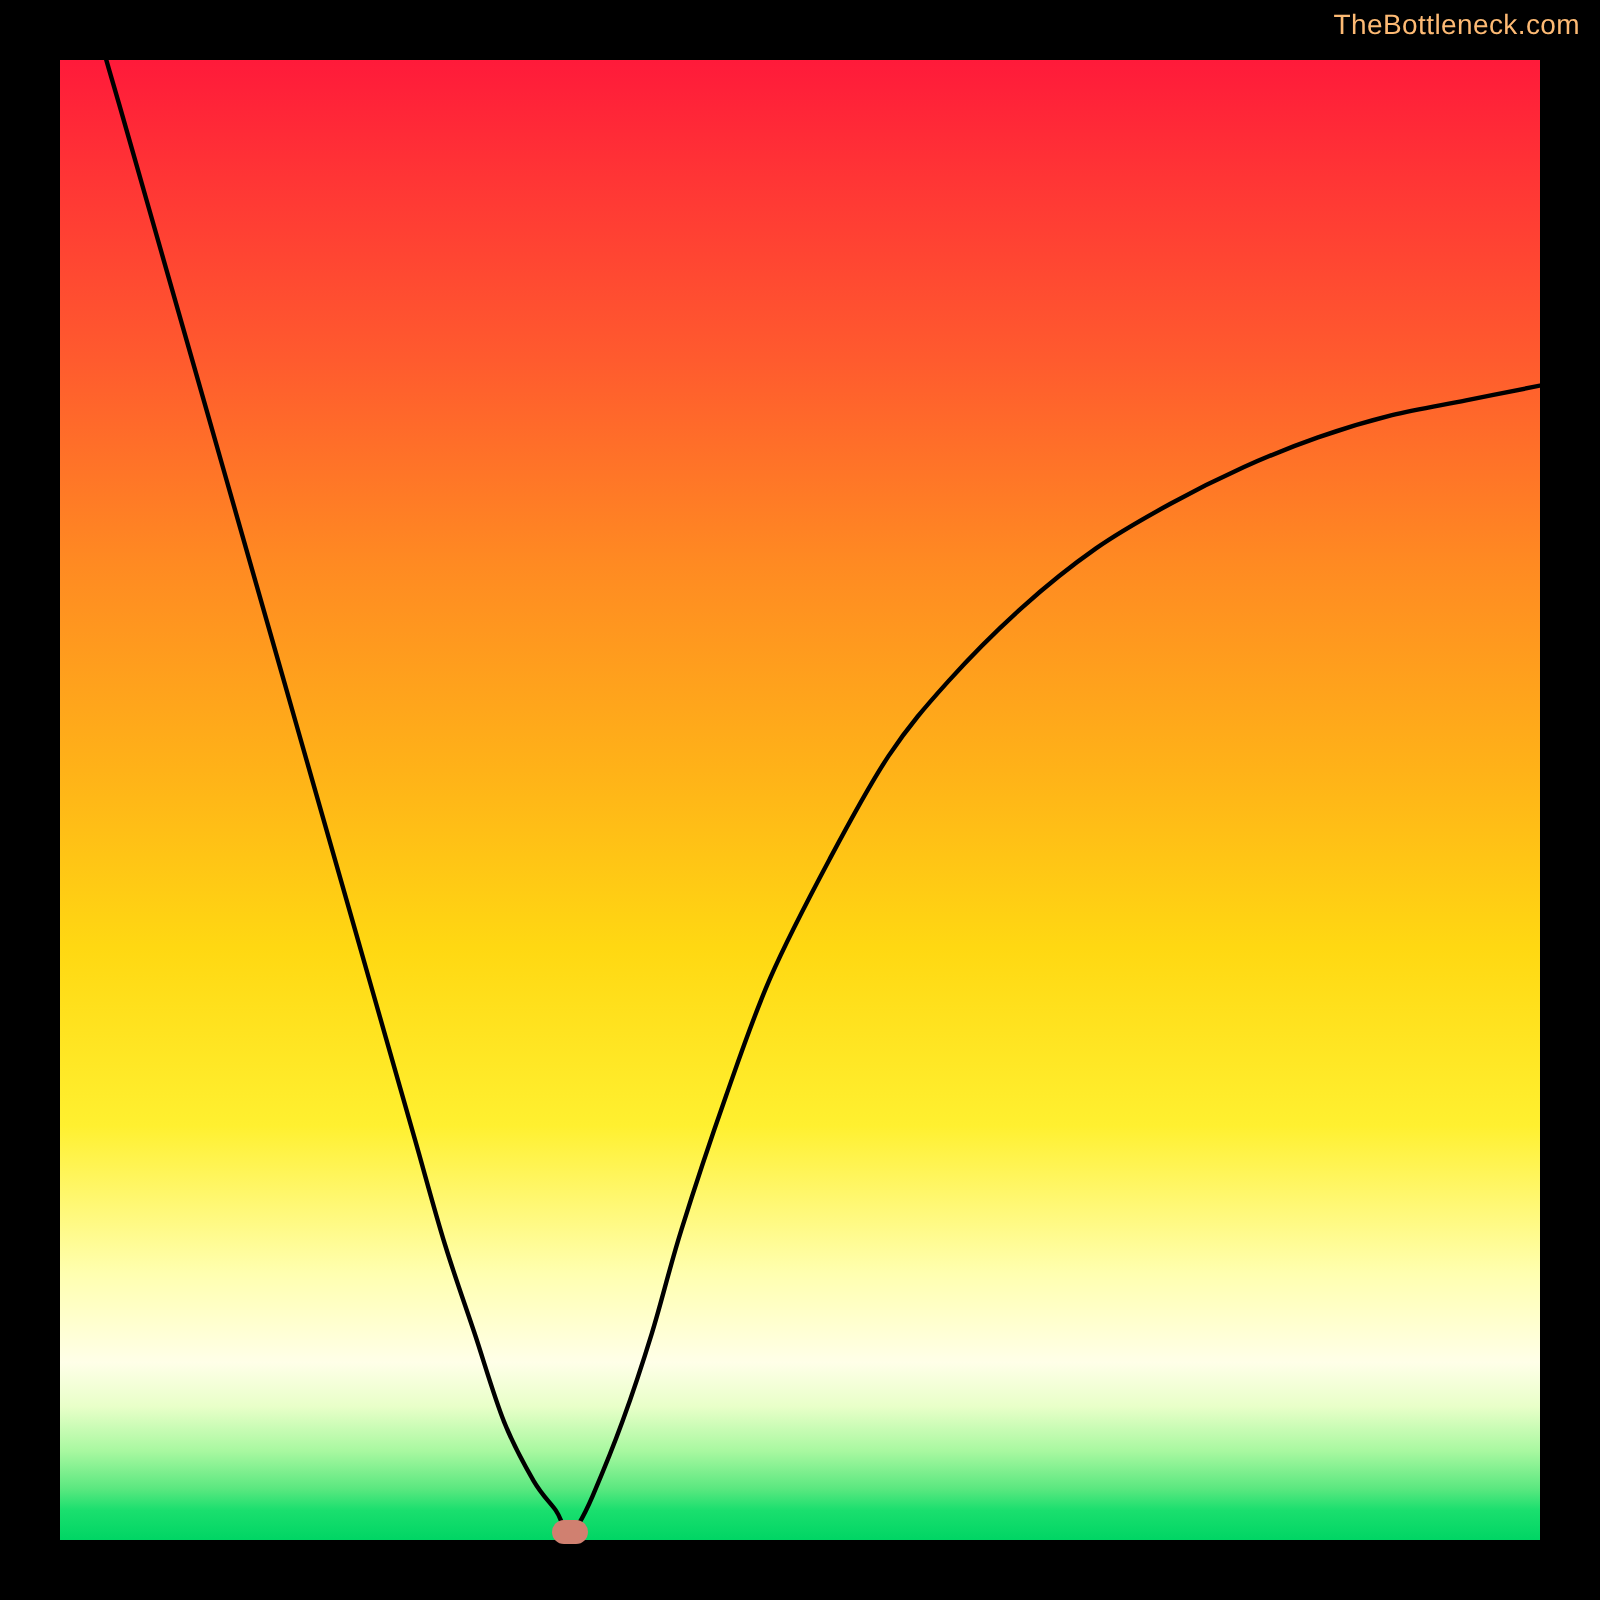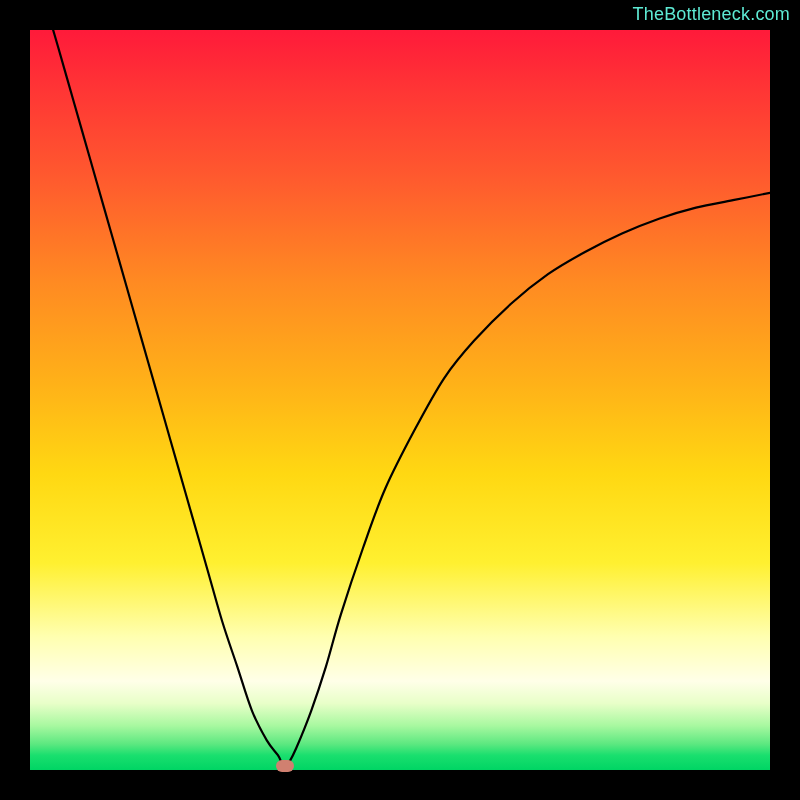--- a/index.html
+++ b/index.html
@@ -8,22 +8,22 @@
     height: 800px;
     background: #000;
     position: relative;
     font-family: Arial, Helvetica, sans-serif;
     overflow: hidden;
   }
   .watermark {
     position: absolute;
     top: 4px;
     right: 10px;
-    color: #5eead4;
-    font-size: 18px;
+    color: #fdba74;
+    font-size: 14px;
     font-weight: 400;
     z-index: 10;
     letter-spacing: 0.2px;
   }
   .plot-frame {
     position: absolute;
     left: 30px;
     top: 30px;
     width: 740px;
     height: 740px;

